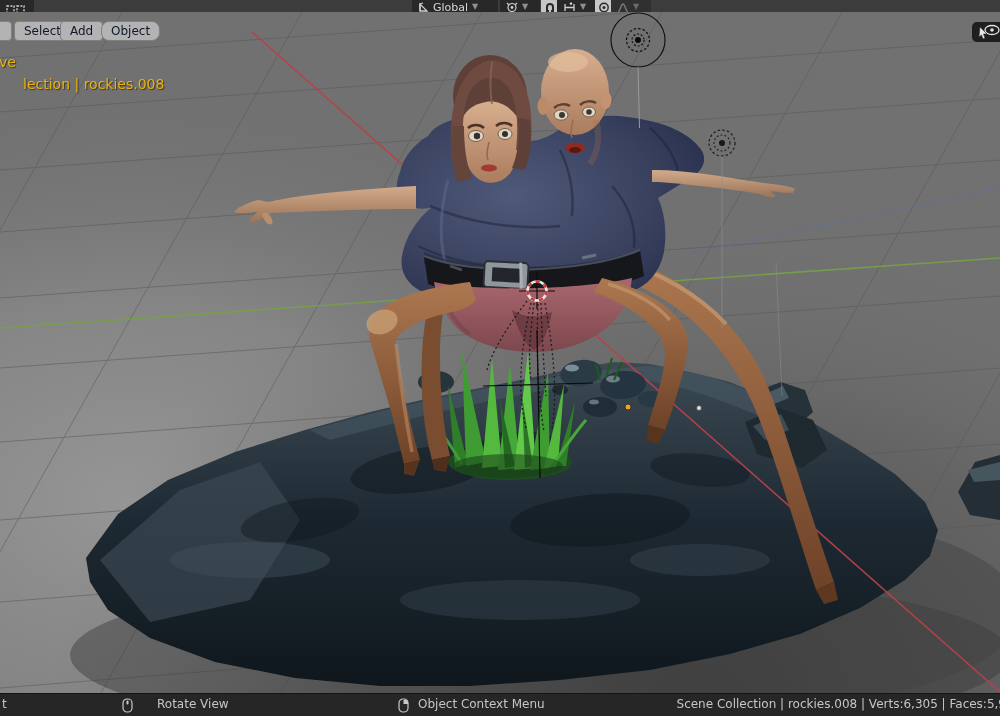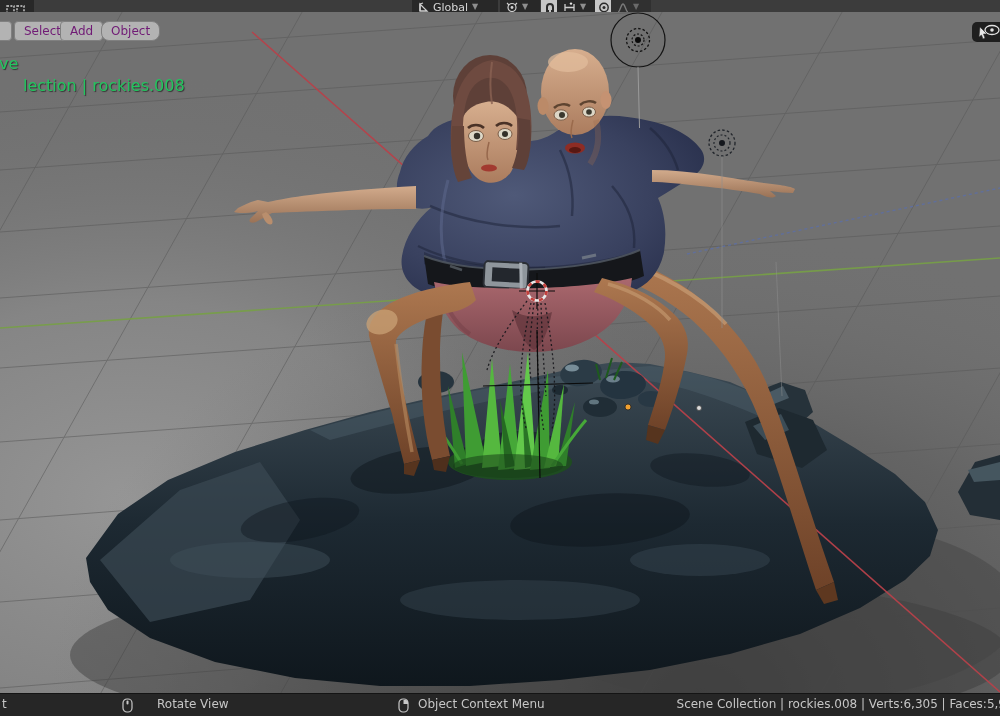--- a/index.html
+++ b/index.html
@@ -11,24 +11,24 @@
   
   #topbar{position:absolute;left:0;top:0;width:1000px;height:12px;background:#3c3c3c;
           z-index:5;overflow:hidden;}
   .hbtn{position:absolute;display:flex;align-items:center;gap:4px;background:#282828;
         border-radius:0 0 4px 4px;height:16px;top:-5px;padding:4px 6px 1px 6px;
         color:#d6d6d6;font-size:11px;}
   .hbtn.lit{background:#c7c7c7;}
   .chev{font-size:8px;color:#8f8f8f;line-height:8px;}
   
   .vbtn{position:absolute;top:21px;height:20px;background:#b3b3b3;border:1px solid #808080;
-        border-radius:4px;color:#701a75;font-size:12px;line-height:18px;padding:0 9px;
+        border-radius:4px;color:#0f172a;font-size:12px;line-height:18px;padding:0 9px;
         z-index:4;box-sizing:border-box;}
   
-  .ovtext{position:absolute;color:#22c55e;font-size:16px;z-index:3;
+  .ovtext{position:absolute;color:#eab308;font-size:14px;z-index:3;
           text-shadow:1px 1px 1px rgba(0,0,0,.55);white-space:nowrap;}
   
   #eyebtn{position:absolute;right:-10px;top:22px;width:38px;height:20px;background:rgba(24,24,24,.92);
           border-radius:5px;z-index:4;display:flex;align-items:center;padding-left:5px;box-sizing:border-box;}
   
   #statusbar{position:absolute;left:0;top:693px;width:1000px;height:23px;background:#262626;
              border-top:1px solid #141414;z-index:5;color:#c6c6c6;font-size:12px;}
   #statusbar .sb{position:absolute;top:3px;white-space:nowrap;}
 </style>
 </head>

